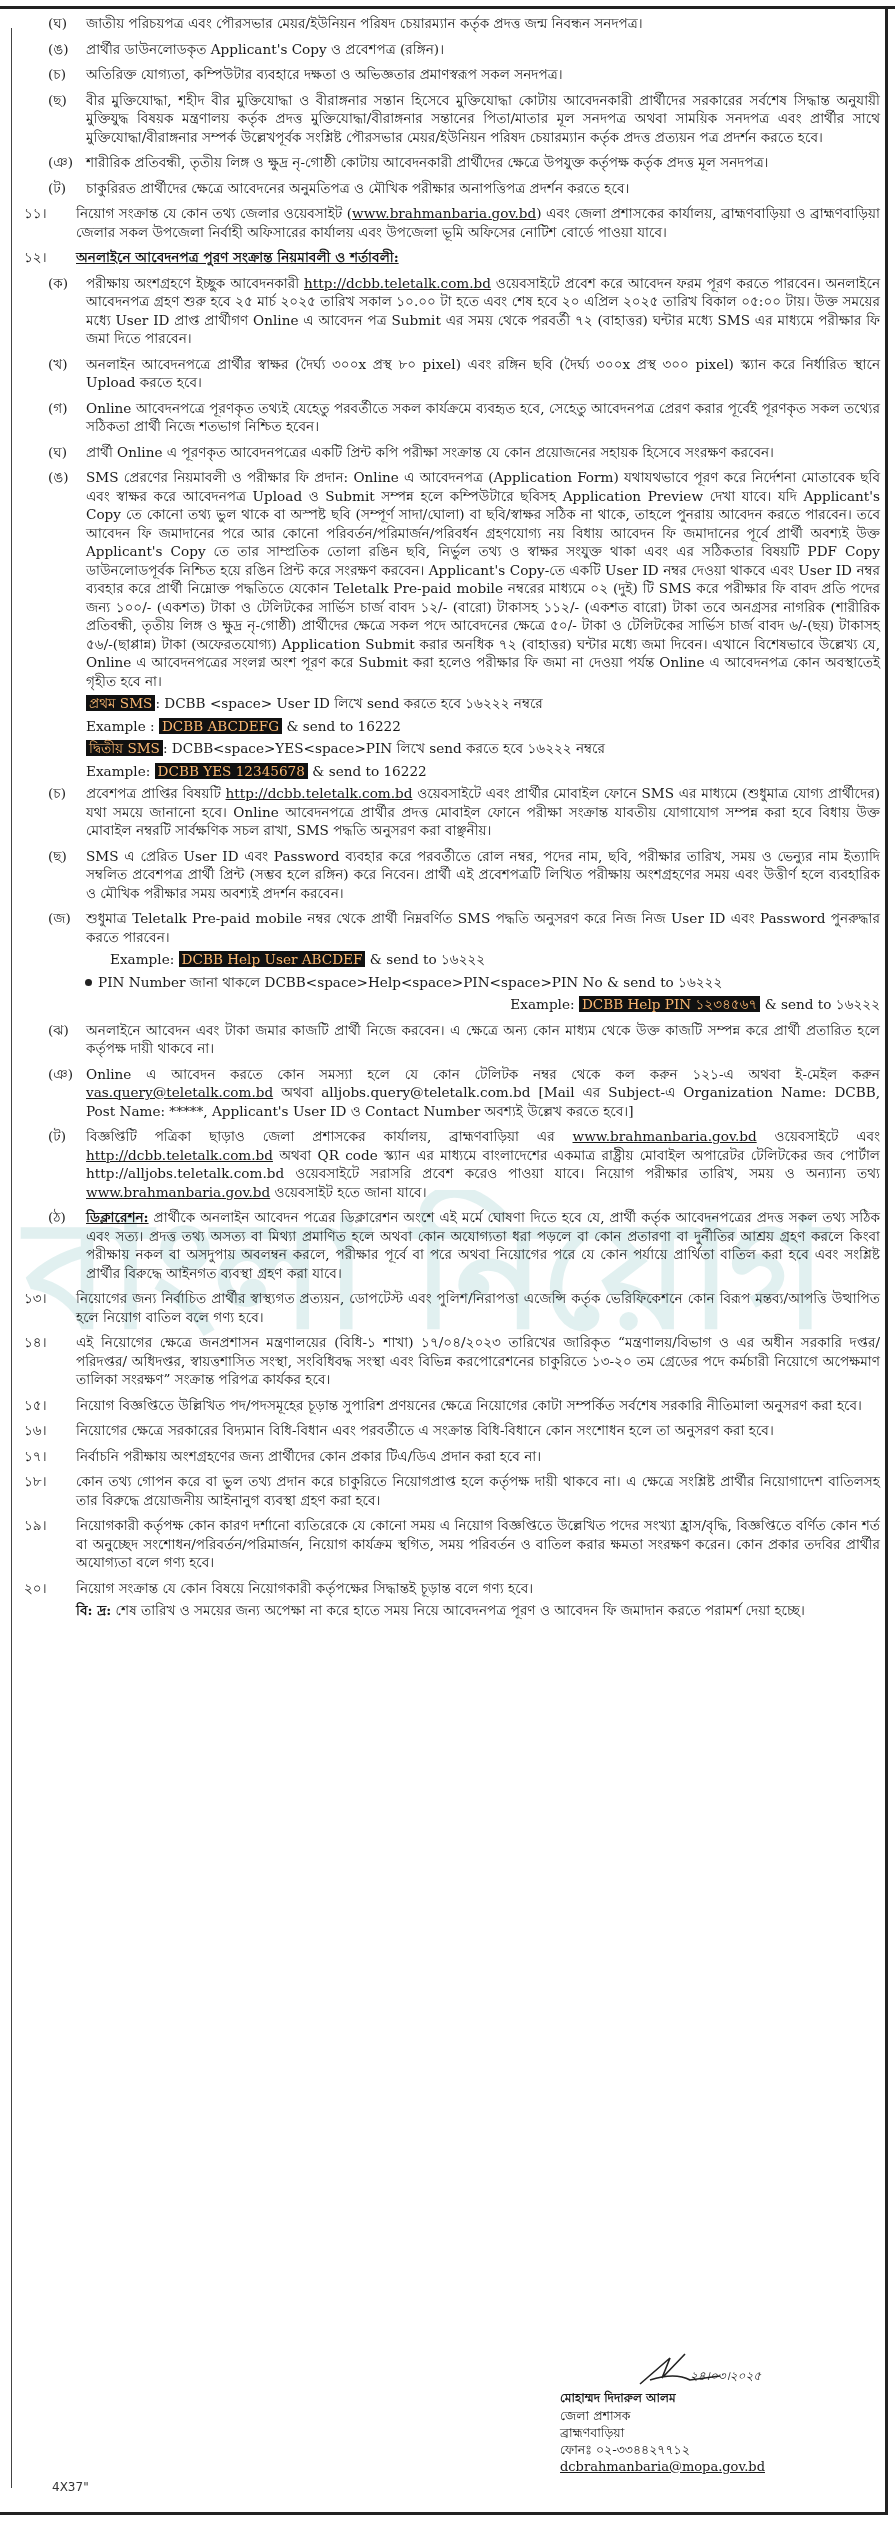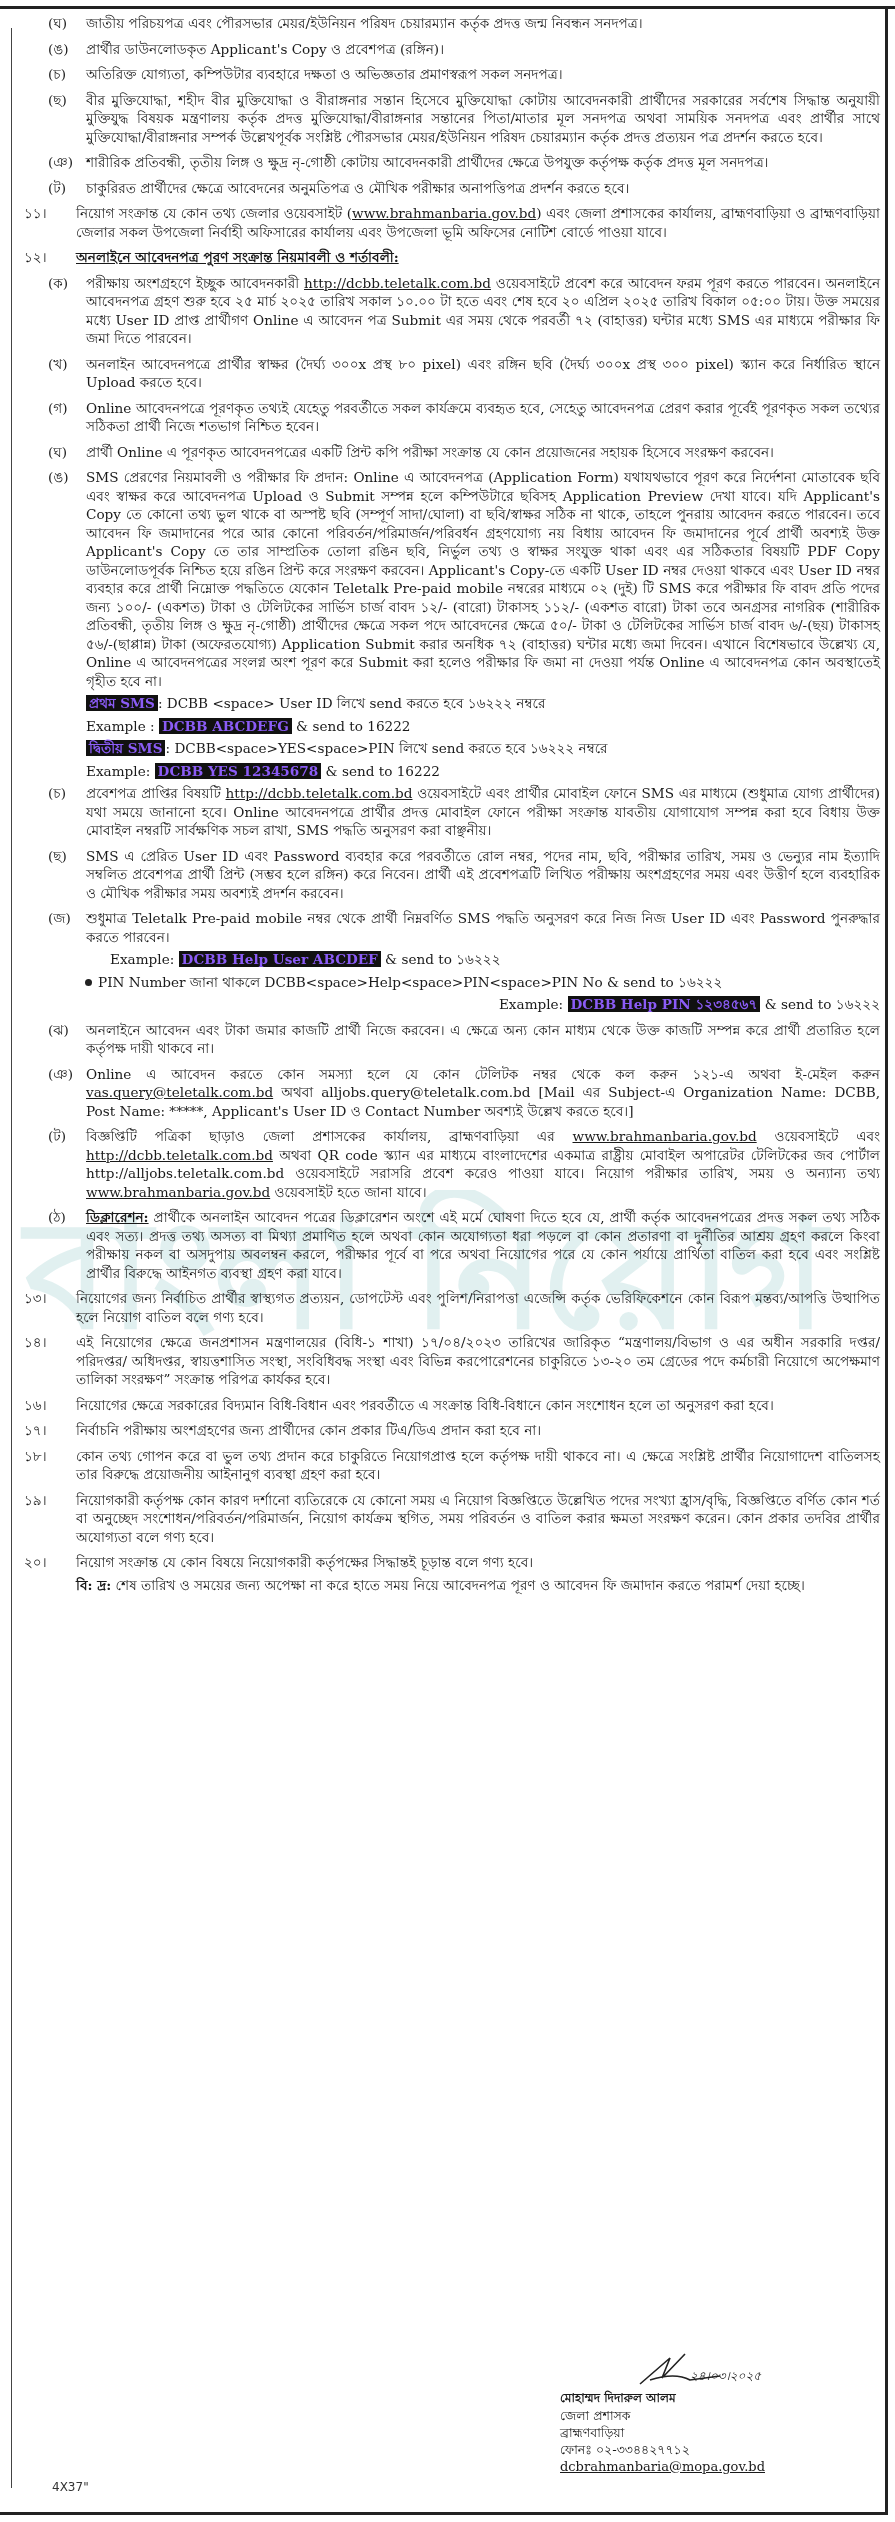--- a/index.html
+++ b/index.html
@@ -15,21 +15,21 @@
   .doc { position:absolute; left:0; top:14px; width:880px; font-size:13.6px; line-height:18.5px; }
   .row { position:relative; margin-bottom:7px; }
   .num { position:absolute; left:24px; top:0; width:30px; }
   .sub { position:absolute; left:48px; top:0; width:36px; }
   .body-main { margin-left:76px; text-align:justify; }
   .body-sub { margin-left:86px; text-align:justify; padding-right:0; }
   .lvl2 { position:relative; margin-bottom:7px; }
   .lvl2 .sub { left:48px; }
   .u { text-decoration:underline; }
   .b { font-weight:bold; }
-  .hl { background:#111; color:#8b5cf6; padding:0 3px; font-weight:bold; }
+  .hl { background:#111; color:#fdba74; padding:0 3px; font-weight:normal; }
   .sms-line { margin-left:86px; margin-bottom:4px; }
   .bullet { margin-left:98px; position:relative; margin-bottom:4px; }
   .bullet::before { content:""; position:absolute; left:-13px; top:6px; width:7px; height:7px; border-radius:50%; background:#222; }
   .bullet-ex { margin-left:110px; margin-bottom:4px; }
   .signature { position:absolute; left:560px; top:2350px; width:330px; 
                font-family:"DejaVu Sans", sans-serif; font-size:12.5px; line-height:17px; }
   .sig-scribble { height:40px; position:relative; }
   .sig-date { position:absolute; left:130px; top:18px; font-family:"DejaVu Serif", serif; font-style:italic; font-size:12px; }
   .sig-name { font-weight:bold; font-size:12px; }
   .footer-code { position:absolute; left:52px; top:2480px; font-family:"DejaVu Sans", sans-serif; font-size:12px; color:#333; }
@@ -174,20 +174,24 @@
 
   <div class="row">
     <span class="num">১৩।</span>
     <div class="body-main">নিয়োগের জন্য নির্বাচিত প্রার্থীর স্বাস্থ্যগত প্রত্যয়ন, ডোপটেস্ট এবং পুলিশ/নিরাপত্তা এজেন্সি কর্তৃক ভেরিফিকেশনে কোন বিরূপ মন্তব্য/আপত্তি উত্থাপিত হলে নিয়োগ বাতিল বলে গণ্য হবে।</div>
   </div>
   <div class="row">
     <span class="num">১৪।</span>
     <div class="body-main">এই নিয়োগের ক্ষেত্রে জনপ্রশাসন মন্ত্রণালয়ের (বিধি-১ শাখা) ১৭/০৪/২০২৩ তারিখের জারিকৃত “মন্ত্রণালয়/বিভাগ ও এর অধীন সরকারি দপ্তর/ পরিদপ্তর/ অধিদপ্তর, স্বায়ত্তশাসিত সংস্থা, সংবিধিবদ্ধ সংস্থা এবং বিভিন্ন করপোরেশনের চাকুরিতে ১৩-২০ তম গ্রেডের পদে কর্মচারী নিয়োগে অপেক্ষমাণ তালিকা সংরক্ষণ” সংক্রান্ত পরিপত্র কার্যকর হবে।</div>
   </div>
   <div class="row">
+    <span class="num">১৫।</span>
+    <div class="body-main">নিয়োগ বিজ্ঞপ্তিতে উল্লিখিত পদ/পদসমূহের চূড়ান্ত সুপারিশ প্রণয়নের ক্ষেত্রে নিয়োগের কোটা সম্পর্কিত সর্বশেষ সরকারি নীতিমালা অনুসরণ করা হবে।</div>
+  </div>
+  <div class="row">
     <span class="num">১৬।</span>
     <div class="body-main">নিয়োগের ক্ষেত্রে সরকারের বিদ্যমান বিধি-বিধান এবং পরবর্তীতে এ সংক্রান্ত বিধি-বিধানে কোন সংশোধন হলে তা অনুসরণ করা হবে।</div>
   </div>
   <div class="row">
     <span class="num">১৭।</span>
     <div class="body-main">নির্বাচনি পরীক্ষায় অংশগ্রহণের জন্য প্রার্থীদের কোন প্রকার টিএ/ডিএ প্রদান করা হবে না।</div>
   </div>
   <div class="row">
     <span class="num">১৮।</span>
     <div class="body-main">কোন তথ্য গোপন করে বা ভুল তথ্য প্রদান করে চাকুরিতে নিয়োগপ্রাপ্ত হলে কর্তৃপক্ষ দায়ী থাকবে না। এ ক্ষেত্রে সংশ্লিষ্ট প্রার্থীর নিয়োগাদেশ বাতিলসহ তার বিরুদ্ধে প্রয়োজনীয় আইনানুগ ব্যবস্থা গ্রহণ করা হবে।</div>

